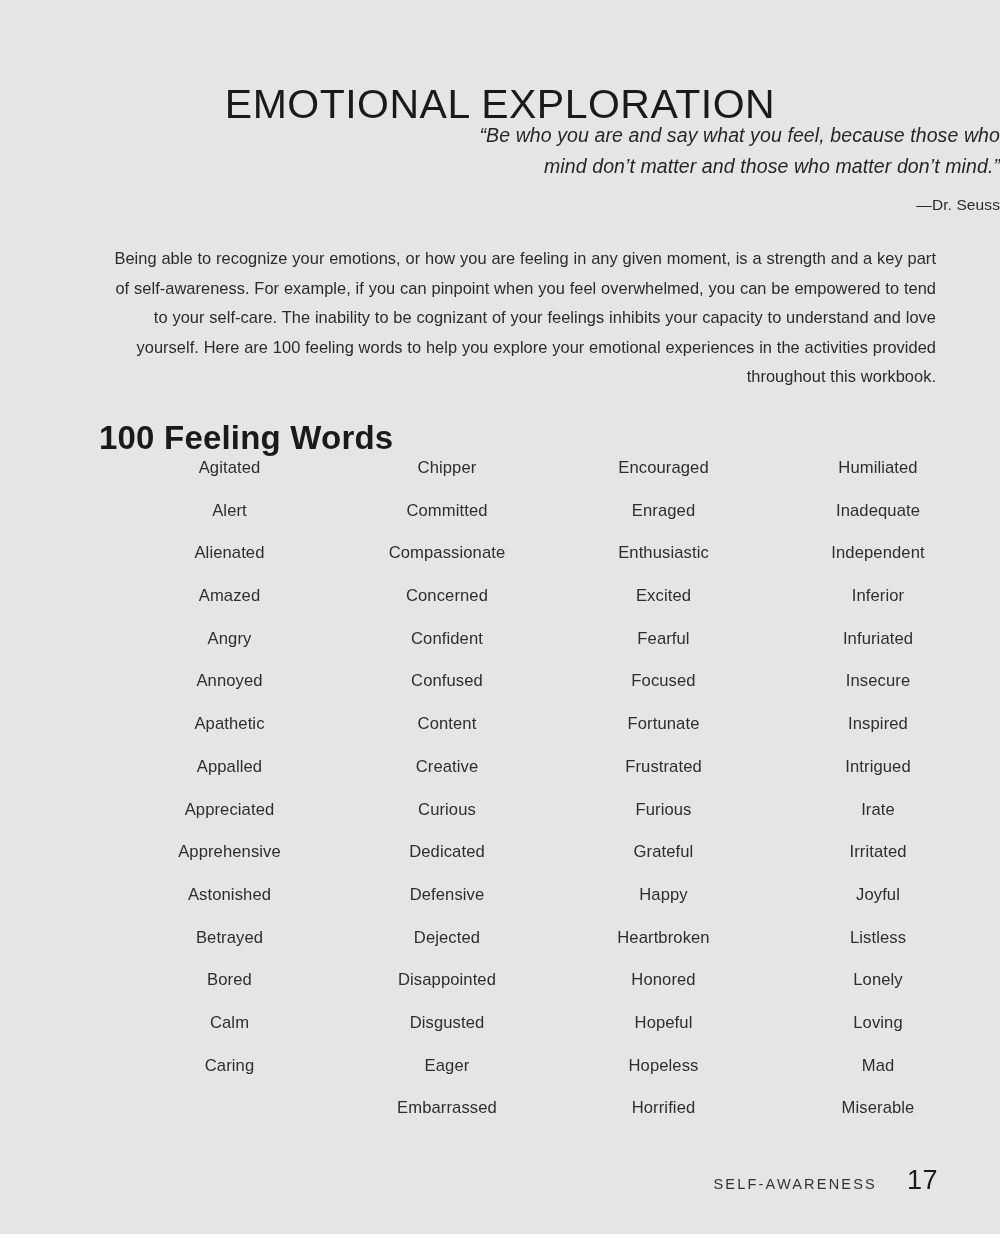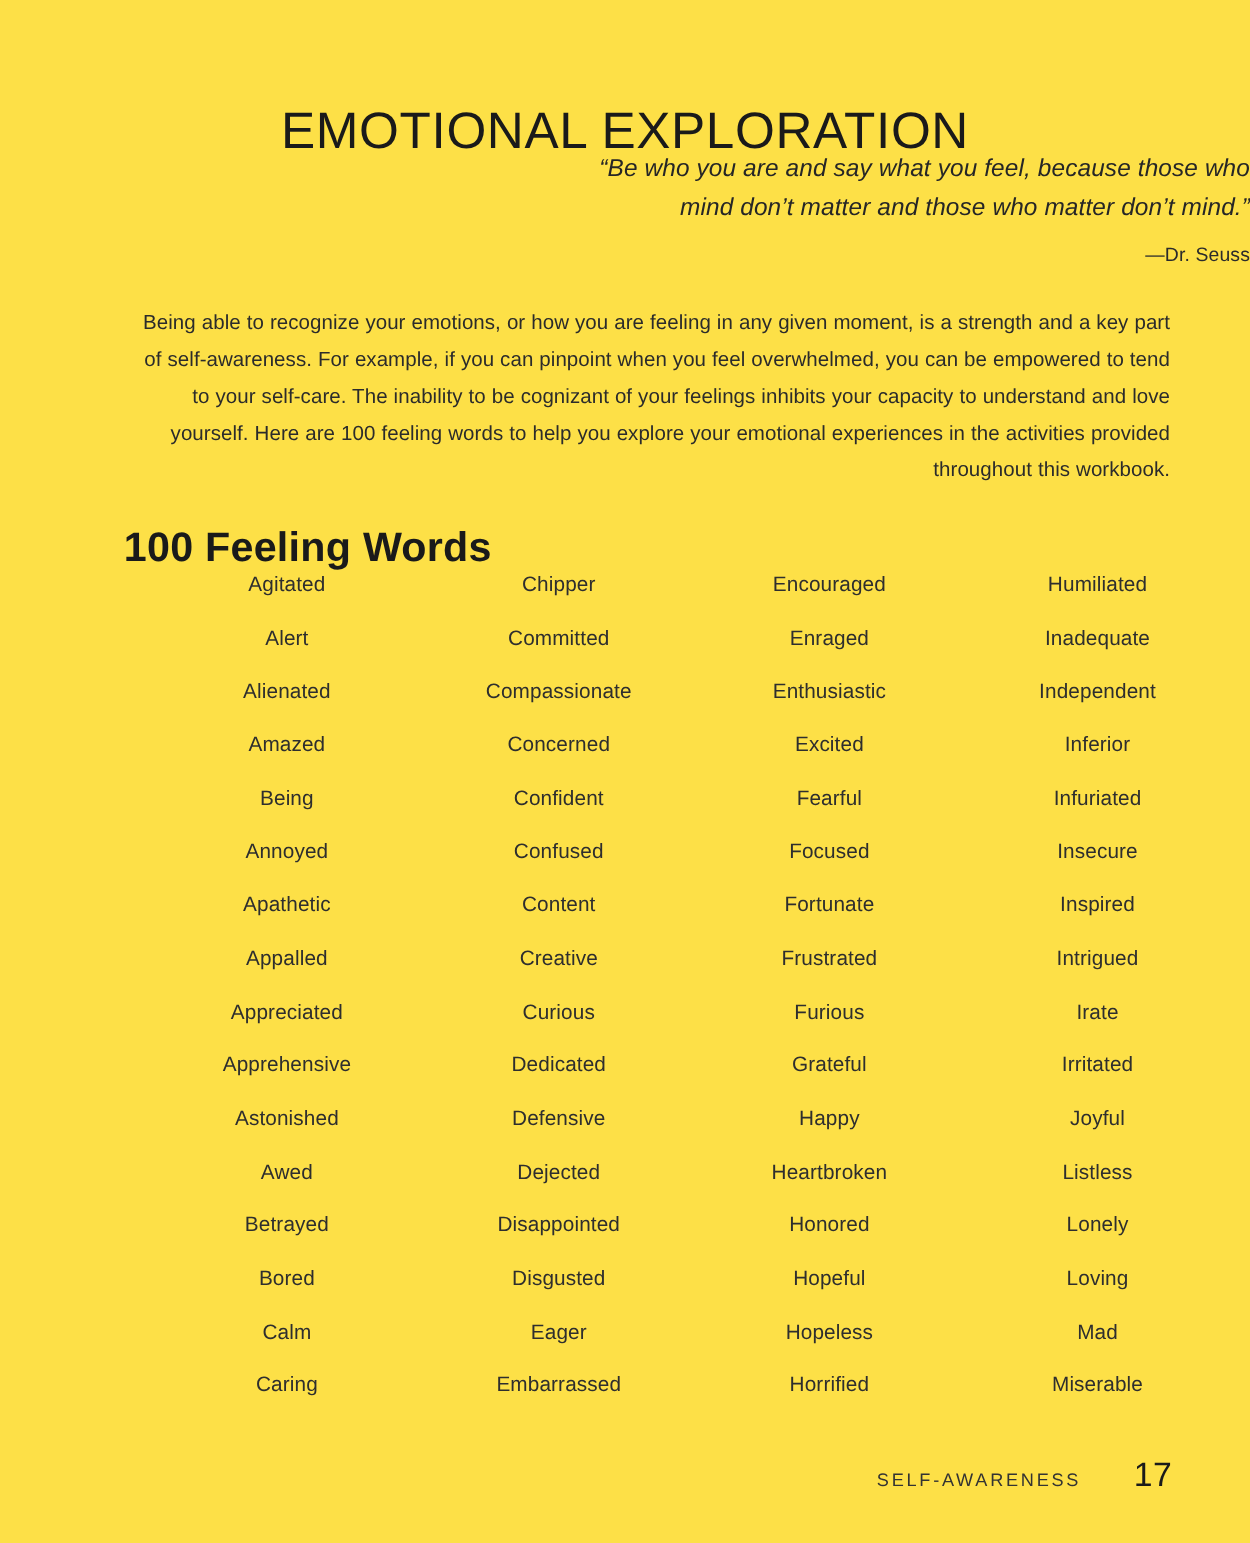--- a/index.html
+++ b/index.html
@@ -14,21 +14,21 @@
     position: relative;
     font-family: "Liberation Sans", sans-serif;
     color: #231f20;
     -webkit-font-smoothing: antialiased;
     overflow: hidden;
   }
 
   .page {
     position: absolute;
     inset: 0;
-    background: #fde047;
+    background: #e5e5e5;
     text-decoration: underline;
   }
 
   
   .page-title {
     position: absolute;
     top: 54px;
     left: 0;
     width: 1000px;
     text-align: center;
@@ -118,21 +118,21 @@
     letter-spacing: 0.1px;
   }
 
   
   .page-footer {
     position: absolute;
     bottom: 38px;
     right: 62px;
     display: flex;
     align-items: baseline;
-    gap: 42px;
+    gap: 30px;
   }
   .footer-label {
     font-size: 14.5px;
     letter-spacing: 2.2px;
     color: #333333;
     font-weight: 400;
   }
   .footer-page-number {
     font-size: 27px;
     font-weight: 400;
@@ -159,28 +159,27 @@
 
   <h2 class="section-heading">100 Feeling Words</h2>
 
   <div class="word-grid">
 
     <div class="word-column">
       <div class="word-item">Agitated</div>
       <div class="word-item">Alert</div>
       <div class="word-item">Alienated</div>
       <div class="word-item">Amazed</div>
-      <div class="word-item">Being</div>
+      <div class="word-item">Angry</div>
       <div class="word-item">Annoyed</div>
       <div class="word-item">Apathetic</div>
       <div class="word-item">Appalled</div>
       <div class="word-item">Appreciated</div>
       <div class="word-item">Apprehensive</div>
       <div class="word-item">Astonished</div>
-      <div class="word-item">Awed</div>
       <div class="word-item">Betrayed</div>
       <div class="word-item">Bored</div>
       <div class="word-item">Calm</div>
       <div class="word-item">Caring</div>
     </div>
 
     <div class="word-column">
       <div class="word-item">Chipper</div>
       <div class="word-item">Committed</div>
       <div class="word-item">Compassionate</div>

